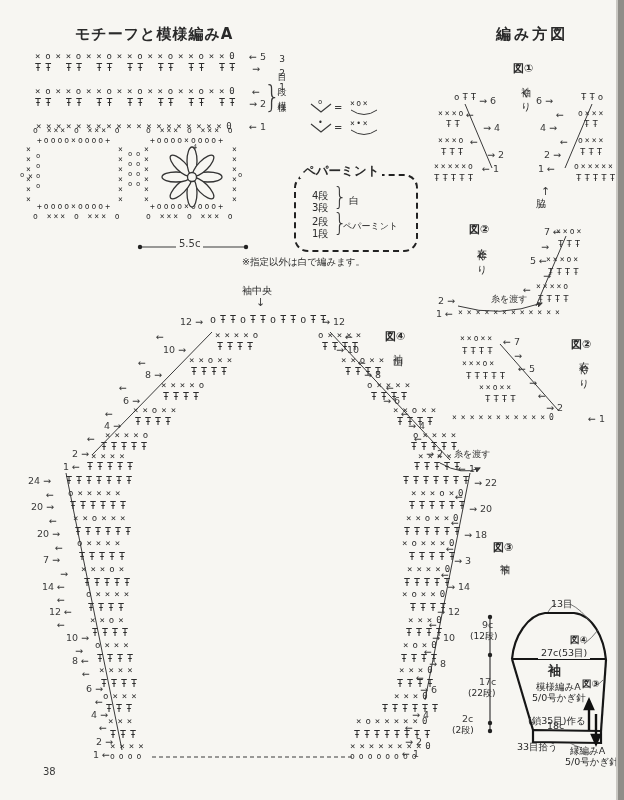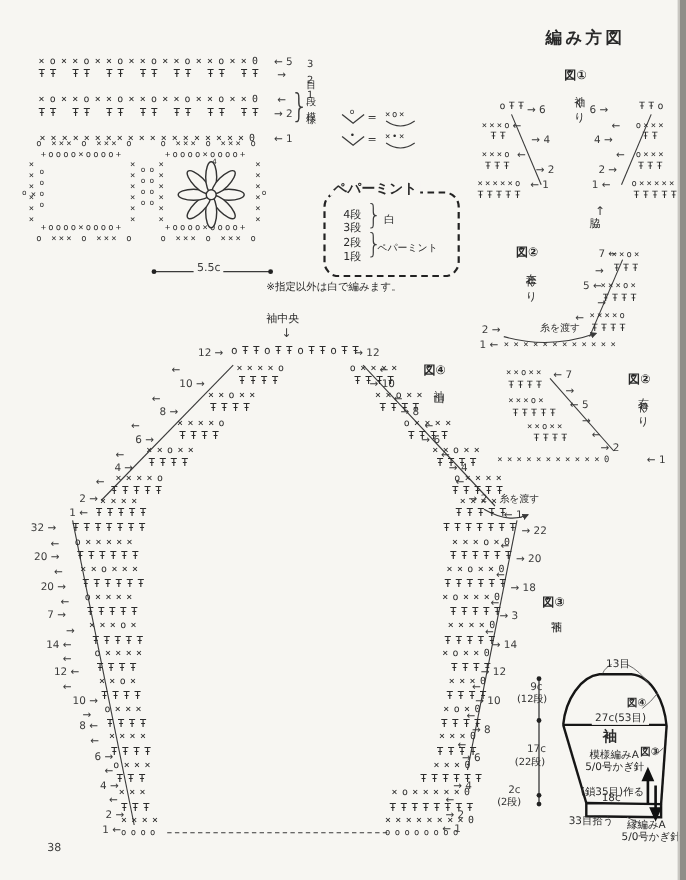--- a/index.html
+++ b/index.html
@@ -233,21 +233,21 @@
       <span class="g num" style="left: 163px; top: 345px; font-size: 9.5px;">10 →</span>
       <span class="g num" style="left: 138px; top: 358px; font-size: 9.5px;">←</span>
       <span class="g num" style="left: 145px; top: 370px; font-size: 9.5px;">8 →</span>
       <span class="g num" style="left: 119px; top: 383px; font-size: 9.5px;">←</span>
       <span class="g num" style="left: 123px; top: 396px; font-size: 9.5px;">6 →</span>
       <span class="g num" style="left: 105px; top: 409px; font-size: 9.5px;">←</span>
       <span class="g num" style="left: 104px; top: 421px; font-size: 9.5px;">4 →</span>
       <span class="g num" style="left: 87px; top: 434px; font-size: 9.5px;">←</span>
       <span class="g num" style="left: 72px; top: 449px; font-size: 9.5px;">2 →</span>
       <span class="g num" style="left: 63px; top: 462px; font-size: 9.5px;">1 ←</span>
-      <span class="g num" style="left: 28px; top: 476px; font-size: 9.5px;">32 →</span>
+      <span class="g num" style="left: 28px; top: 476px; font-size: 9.5px;">24 →</span>
       <span class="g num" style="left: 46px; top: 490px; font-size: 9.5px;">←</span>
       <span class="g num" style="left: 31px; top: 502px; font-size: 9.5px;">20 →</span>
       <span class="g num" style="left: 49px; top: 516px; font-size: 9.5px;">←</span>
       <span class="g num" style="left: 37px; top: 529px; font-size: 9.5px;">20 →</span>
       <span class="g num" style="left: 55px; top: 543px; font-size: 9.5px;">←</span>
       <span class="g num" style="left: 43px; top: 555px; font-size: 9.5px;">7 →</span>
       <span class="g num" style="left: 60px; top: 569px; font-size: 9.5px;">→</span>
       <span class="g num" style="left: 42px; top: 582px; font-size: 9.5px;">14 ←</span>
       <span class="g num" style="left: 57px; top: 595px; font-size: 9.5px;">←</span>
       <span class="g num" style="left: 49px; top: 607px; font-size: 9.5px;">12 ←</span>
@@ -289,20 +289,21 @@
       <span class="g num" style="left: 424px; top: 647px; font-size: 9.5px;">←</span>
       <span class="g num" style="left: 429px; top: 659px; font-size: 9.5px;">→ 8</span>
       <span class="g num" style="left: 416px; top: 673px; font-size: 9.5px;">←</span>
       <span class="g num" style="left: 420px; top: 685px; font-size: 9.5px;">→ 6</span>
       <span class="g num" style="left: 412px; top: 710px; font-size: 9.5px;">→ 4</span>
       <span class="g num" style="left: 405px; top: 723px; font-size: 9.5px;">←</span>
       <span class="g num" style="left: 405px; top: 737px; font-size: 9.5px;">→ 2</span>
       <span class="g num" style="left: 402px; top: 749px; font-size: 9.5px;">← 1</span>
     </div>
 
+  <div class="abs jp b fs15" style="left:75px;top:26px;letter-spacing:1px">モチーフと模様編みA</div>
   <div class="abs jp b fs15" style="left:496px;top:26px;letter-spacing:3px">編み方図</div>
 
   <svg class="abs" style="left:150px;top:144px" width="84" height="66" viewBox="0 0 84 66">
     <g stroke="#333" stroke-width="1.3" fill="#f7f6f2">
       <g transform="rotate(0 42 33)">
           <ellipse cx="58" cy="33" rx="14" ry="5"></ellipse>
         </g>
       <g transform="rotate(45 42 33)">
           <ellipse cx="58" cy="33" rx="14" ry="5"></ellipse>
         </g>

